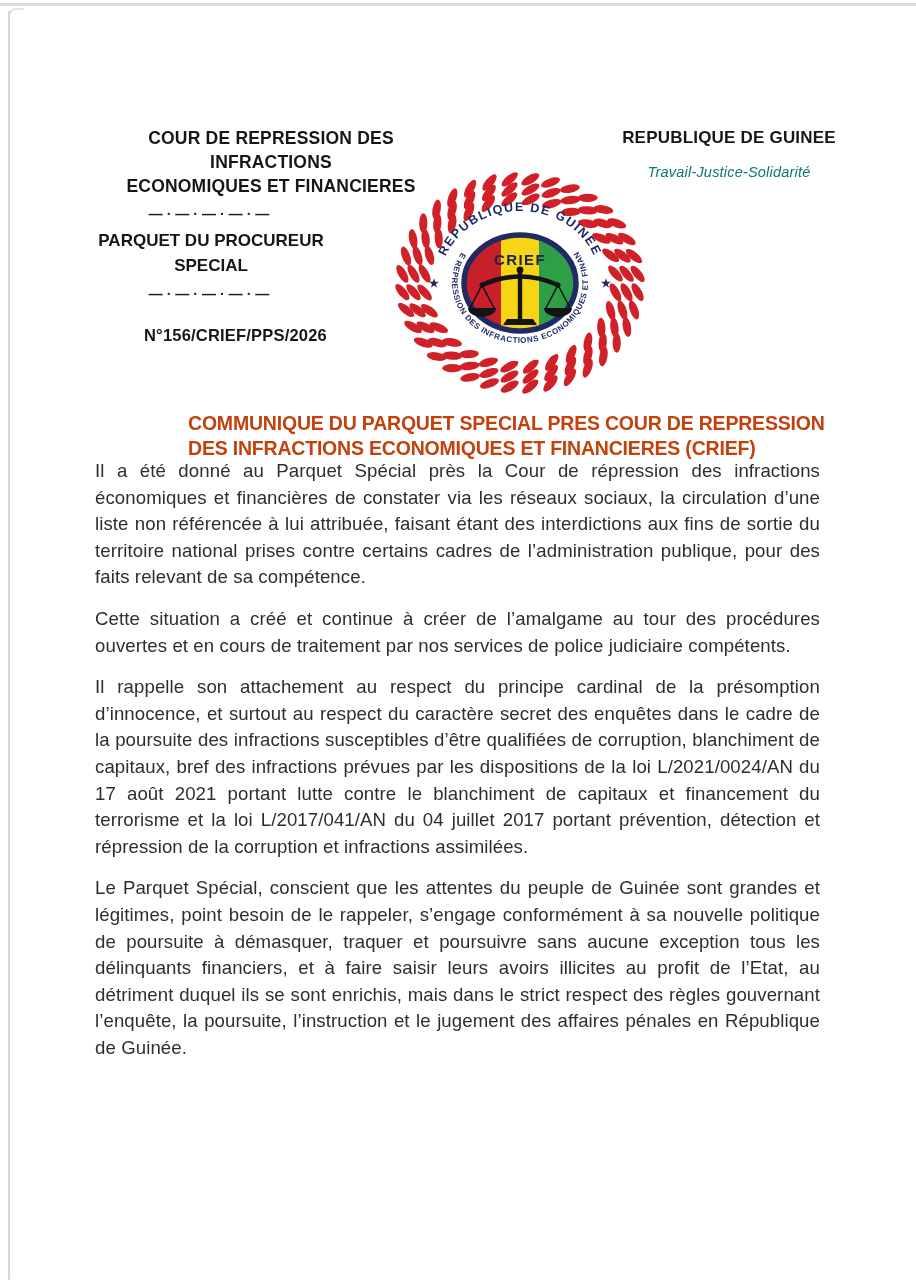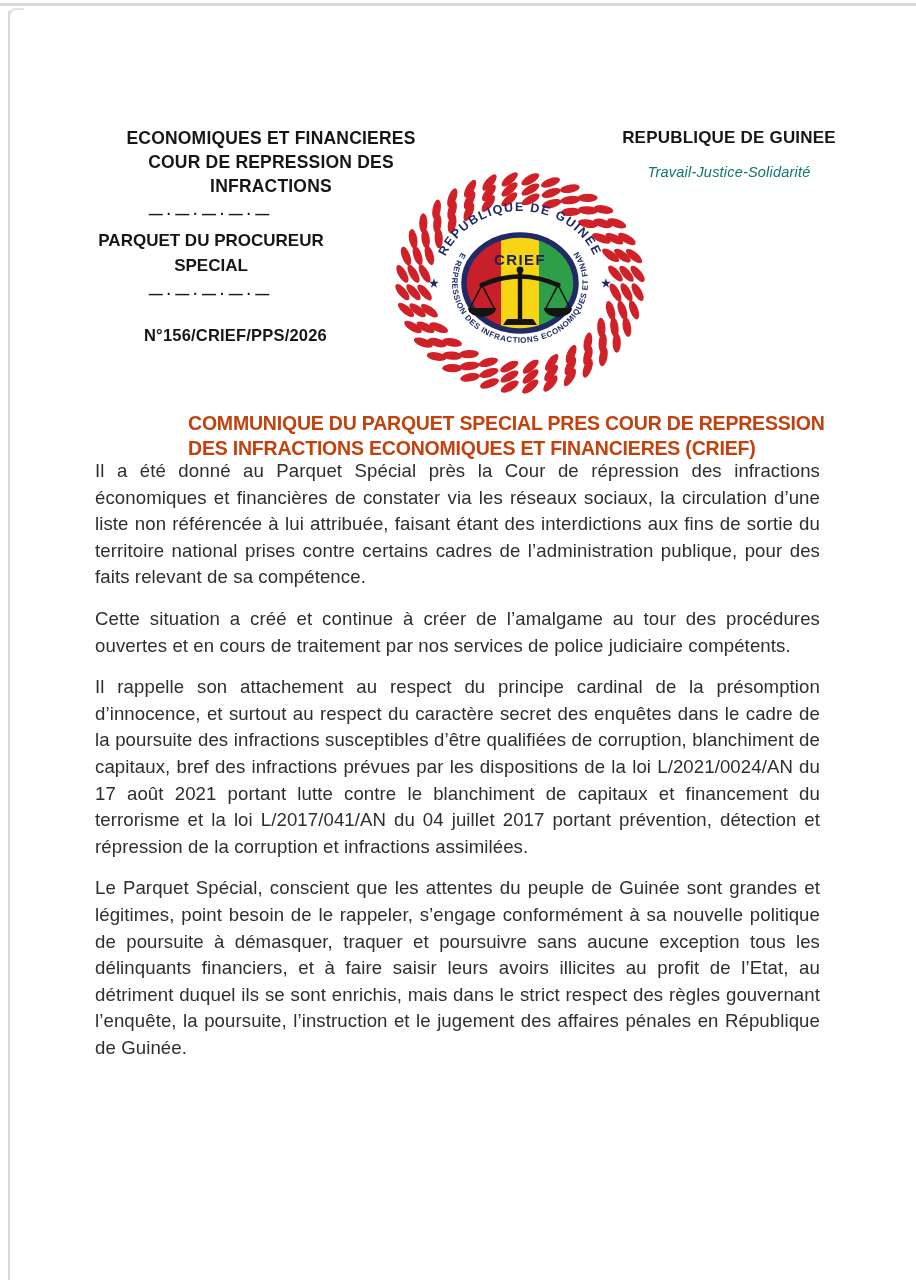--- a/index.html
+++ b/index.html
@@ -43,22 +43,22 @@
   .body-text p:last-child{margin-bottom:0;text-align:justify;}
 </style>
 </head>
 <body>
 
 <div class="edge-top"></div>
 <div class="edge-left"></div>
 <div class="edge-corner"></div>
 
 <div class="lh-left">
+  <div class="court">COUR DE REPRESSION DES INFRACTIONS</div>
   <div class="court">ECONOMIQUES ET FINANCIERES</div>
-  <div class="court">COUR DE REPRESSION DES INFRACTIONS</div>
   <div class="lh-sub">
     <div class="sep">—·—·—·—·—</div>
     <div class="parquet">PARQUET DU PROCUREUR</div>
     <div class="parquet">SPECIAL</div>
     <div class="sep">—·—·—·—·—</div>
     <div class="ref">N°156/CRIEF/PPS/2026</div>
   </div>
 </div>
 
 <div class="lh-right">

